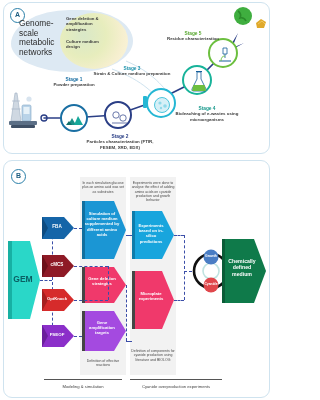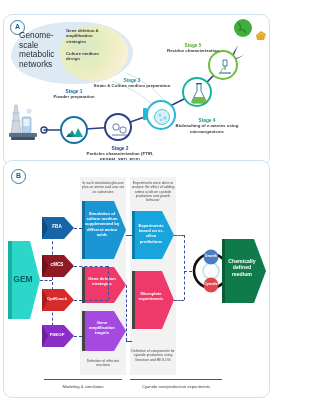--- a/index.html
+++ b/index.html
@@ -3,21 +3,21 @@
 <meta charset="utf-8">
 <style>
   html,body{margin:0;padding:0;background:#ffffff;}
   body{width:273px;height:400px;overflow:hidden;
        font-family:"Liberation Sans","DejaVu Sans",sans-serif;}
   #root{position:relative;width:273px;height:400px;background:#ffffff;}
 
   .panel{position:absolute;box-sizing:border-box;}
 
   
-  #panelA{left:3px;top:14px;width:267px;height:152px;
+  #panelA{left:3px;top:2px;width:267px;height:152px;
           border:1px solid #cfe3ef;border-radius:9px;background:#ffffff;
           overflow:hidden;}
   #panelB{left:3px;top:160px;width:267px;height:238px;
           border:1px solid #cfe3ef;border-radius:9px;background:#ffffff;
           overflow:hidden;}
 
   .badge{position:absolute;width:13px;height:13px;border-radius:50%;
          border:1px solid #2a7fa8;color:#1d5d80;background:#fff;
          font-size:7px;line-height:12px;text-align:center;font-weight:bold;}
 

